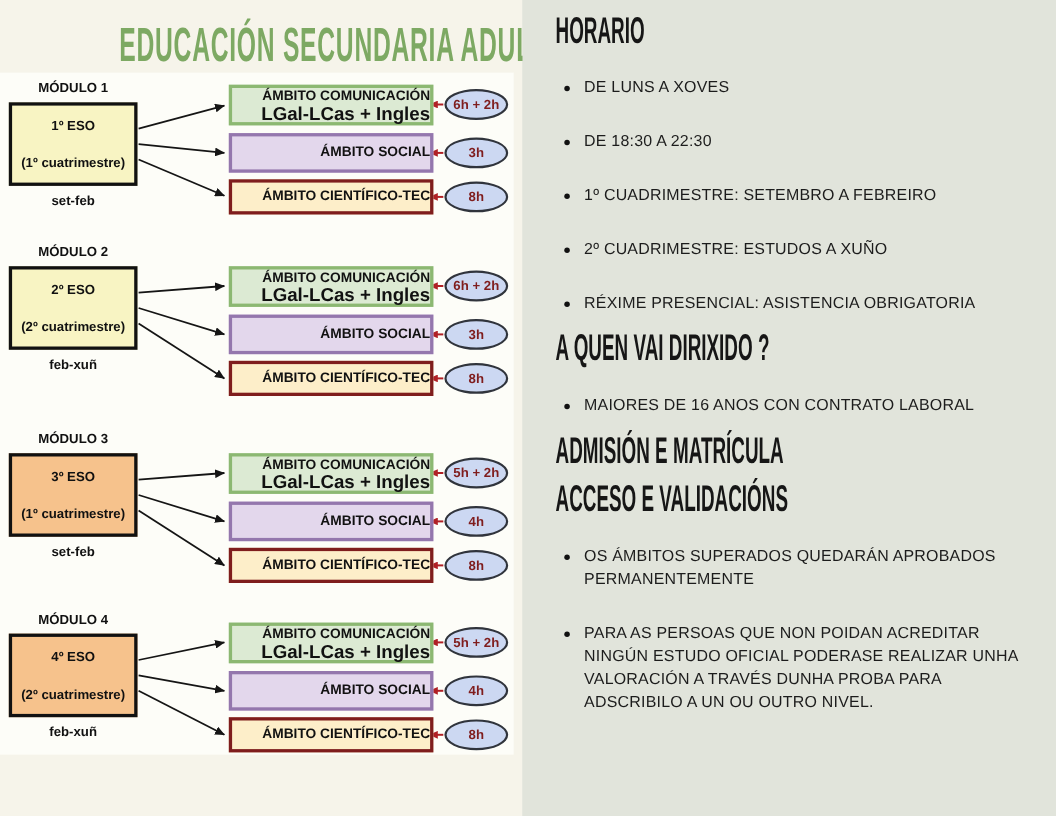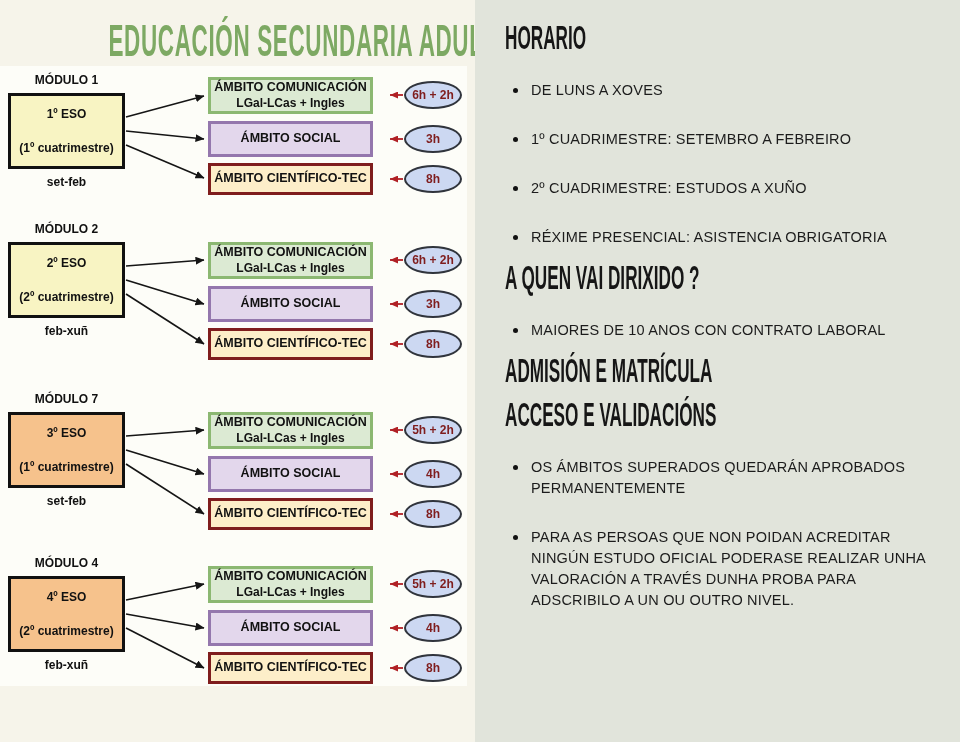--- a/index.html
+++ b/index.html
@@ -24,26 +24,26 @@
   }
   .arrows{position:absolute;left:0;top:0;width:475px;height:742px;pointer-events:none;}
   .module-box{
     position:absolute;left:8px;width:117px;height:76px;box-sizing:border-box;
     border:3px solid #111;display:flex;flex-direction:column;justify-content:center;
     text-align:center;font-weight:bold;font-size:12px;line-height:16px;color:#111;gap:18px;
   }
   .mod-yellow{background:#f8f4c3;}
   .mod-orange{background:#f6c28c;}
   .ambito{
-    position:absolute;left:208px;width:165px;box-sizing:border-box;
-    display:flex;flex-direction:column;justify-content:center;text-align:center;
+    position:absolute;left:208px;width:186px;box-sizing:border-box;
+    display:flex;flex-direction:column;justify-content:center;text-align:right;
     font-weight:bold;color:#111;letter-spacing:0;
   }
   .ambito .l1{font-size:12.5px;line-height:15.5px;}
-  .ambito .l2{font-size:12px;line-height:15.5px;}
+  .ambito .l2{font-size:17px;line-height:15.5px;}
   .com{border:3px solid #8cb872;background:#dcead3;height:37px;}
   .soc{border:3px solid #9477ad;background:#e3d7ec;height:36px;}
   .cie{border:3px solid #7f1d1d;background:#fdeec9;height:32px;}
   .ellipse{
     position:absolute;left:404px;width:58px;height:28px;box-sizing:border-box;
     border:2px solid #30343c;border-radius:50%;background:#ccd8f2;
     display:flex;align-items:center;justify-content:center;
     font-weight:bold;font-size:12px;color:#7f1d1d;white-space:nowrap;
   }
   
@@ -52,21 +52,21 @@
     background:#e1e4db;box-sizing:border-box;padding:10px 18px 0 30px;
     color:#1c1c1c;
   }
   .section-header{
     margin:14px 0 10px 0;height:30px;
   }
   .section-header span{
     display:inline-block;font-size:26px;font-weight:bold;color:#161616;
     transform:scale(0.66,1.3);transform-origin:left center;white-space:nowrap;line-height:30px;
   }
-  .section-header.first{margin-top:12px;}
+  .section-header.first{margin-top:2px;}
   .bullets{list-style:none;margin:0 0 4px 0;padding:0;width:424px;}
   .bullets li{
     position:relative;padding-left:26px;margin-bottom:12px;
     font-size:14.5px;line-height:21px;letter-spacing:0.2px;margin-top:28px;
   }
   .bullets.wide li{margin-bottom:15px;}
   .bullets li::before{
     content:"";position:absolute;left:8px;top:8px;width:5px;height:5px;
     border-radius:50%;background:#111;
   }
@@ -151,21 +151,21 @@
     <div class="l1">ÁMBITO SOCIAL</div>
   </div>
   <div class="ambito cie" style="top:328px">
     <div class="l1">ÁMBITO CIENTÍFICO-TEC</div>
   </div>
   <div class="ellipse" style="top:246px">6h + 2h</div>
   <div class="ellipse" style="top:290px">3h</div>
   <div class="ellipse" style="top:330px">8h</div>
 
   <div class="module-box mod-orange" style="top:412px">
-    <div>MÓDULO 7</div>
+    <div>MÓDULO 3</div>
     <div>3º ESO</div>
     <div>(1º cuatrimestre)</div>
     <div>set-feb</div>
   </div>
   <div class="ambito com" style="top:412px">
     <div class="l1">ÁMBITO COMUNICACIÓN</div>
     <div class="l2">LGal-LCas + Ingles</div>
   </div>
   <div class="ambito soc" style="top:456px">
     <div class="l1">ÁMBITO SOCIAL</div>
@@ -195,28 +195,29 @@
   </div>
   <div class="ellipse" style="top:570px">5h + 2h</div>
   <div class="ellipse" style="top:614px">4h</div>
   <div class="ellipse" style="top:654px">8h</div>
 </div>
 
 <div class="right-panel">
   <h2 class="section-header first"><span>HORARIO</span></h2>
   <ul class="bullets">
     <li>DE LUNS A XOVES</li>
+    <li>DE 18:30 A 22:30</li>
     <li>1º CUADRIMESTRE: SETEMBRO A FEBREIRO</li>
     <li>2º CUADRIMESTRE: ESTUDOS A XUÑO</li>
     <li>RÉXIME PRESENCIAL: ASISTENCIA OBRIGATORIA</li>
   </ul>
 
   <h2 class="section-header"><span>A QUEN VAI DIRIXIDO ?</span></h2>
   <ul class="bullets">
-    <li>MAIORES DE 10 ANOS CON CONTRATO LABORAL</li>
+    <li>MAIORES DE 16 ANOS CON CONTRATO LABORAL</li>
   </ul>
 
   <h2 class="section-header"><span>ADMISIÓN E MATRÍCULA</span></h2>
 
   <h2 class="section-header"><span>ACCESO E VALIDACIÓNS</span></h2>
   <ul class="bullets wide">
     <li>OS ÁMBITOS SUPERADOS QUEDARÁN APROBADOS PERMANENTEMENTE</li>
     <li>PARA AS PERSOAS QUE NON POIDAN ACREDITAR NINGÚN ESTUDO OFICIAL PODERASE REALIZAR UNHA VALORACIÓN A TRAVÉS DUNHA PROBA PARA ADSCRIBILO A UN OU OUTRO NIVEL.</li>
   </ul>
 </div>

